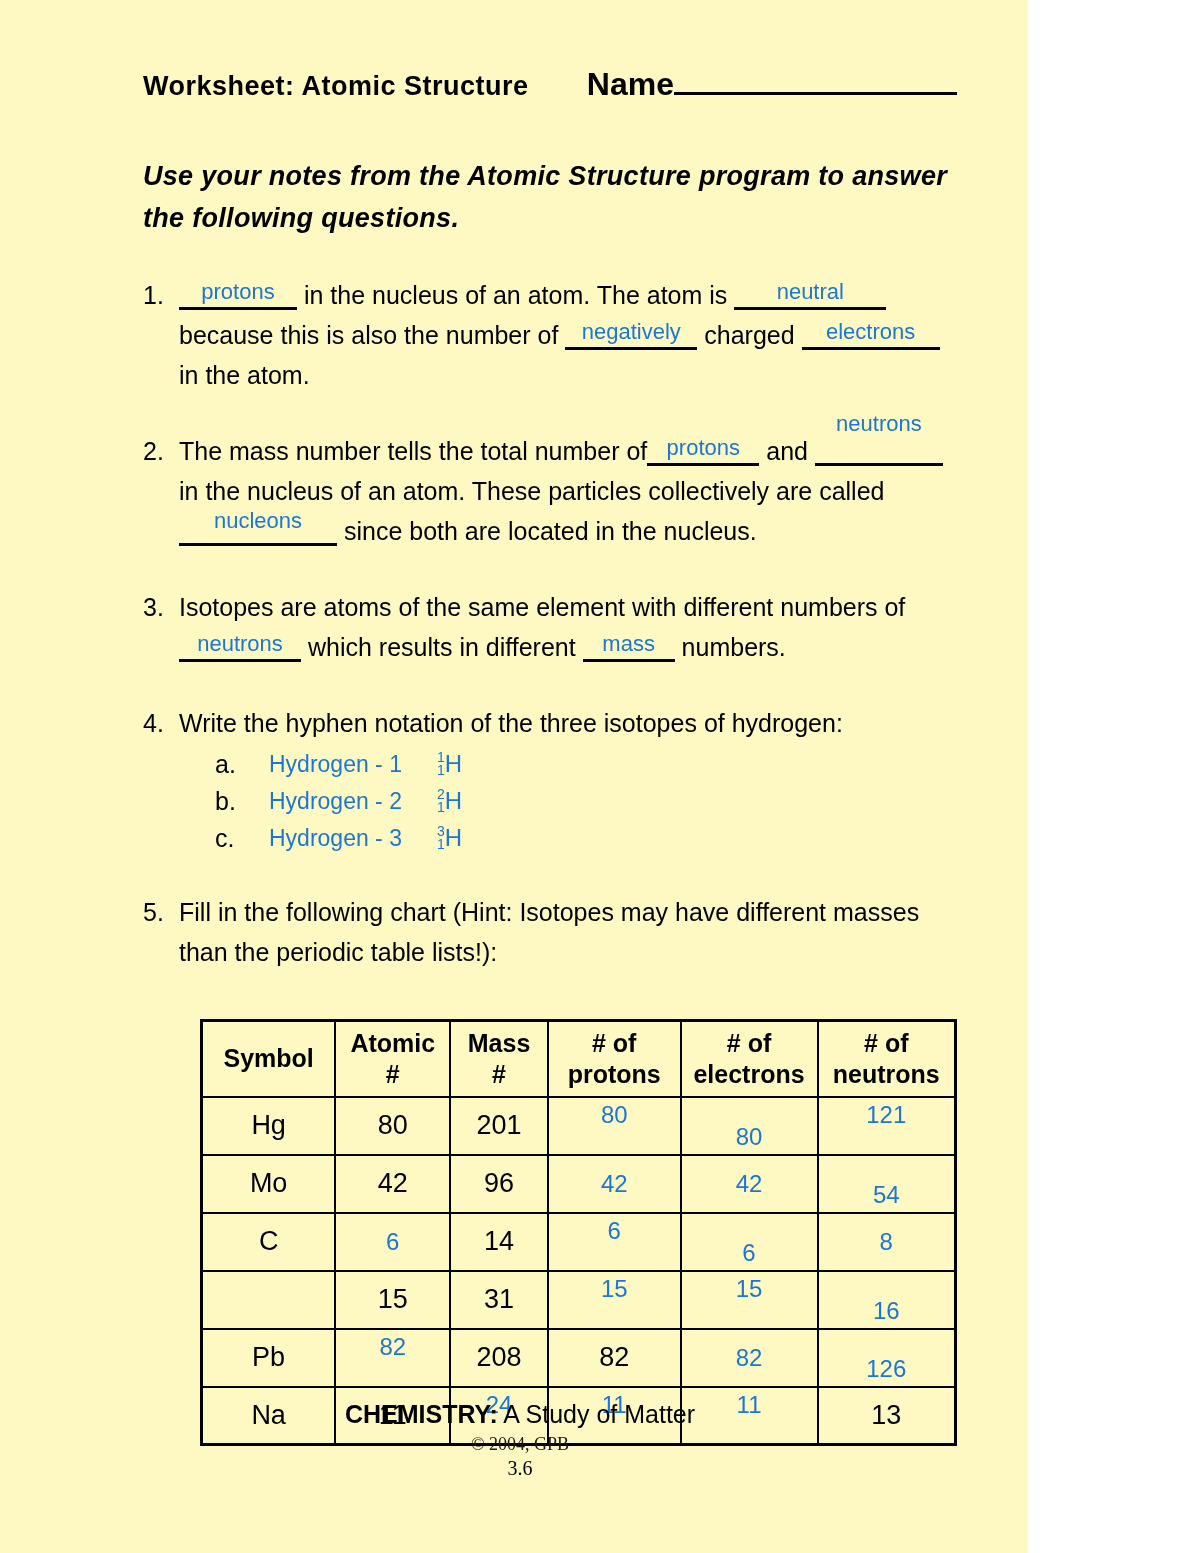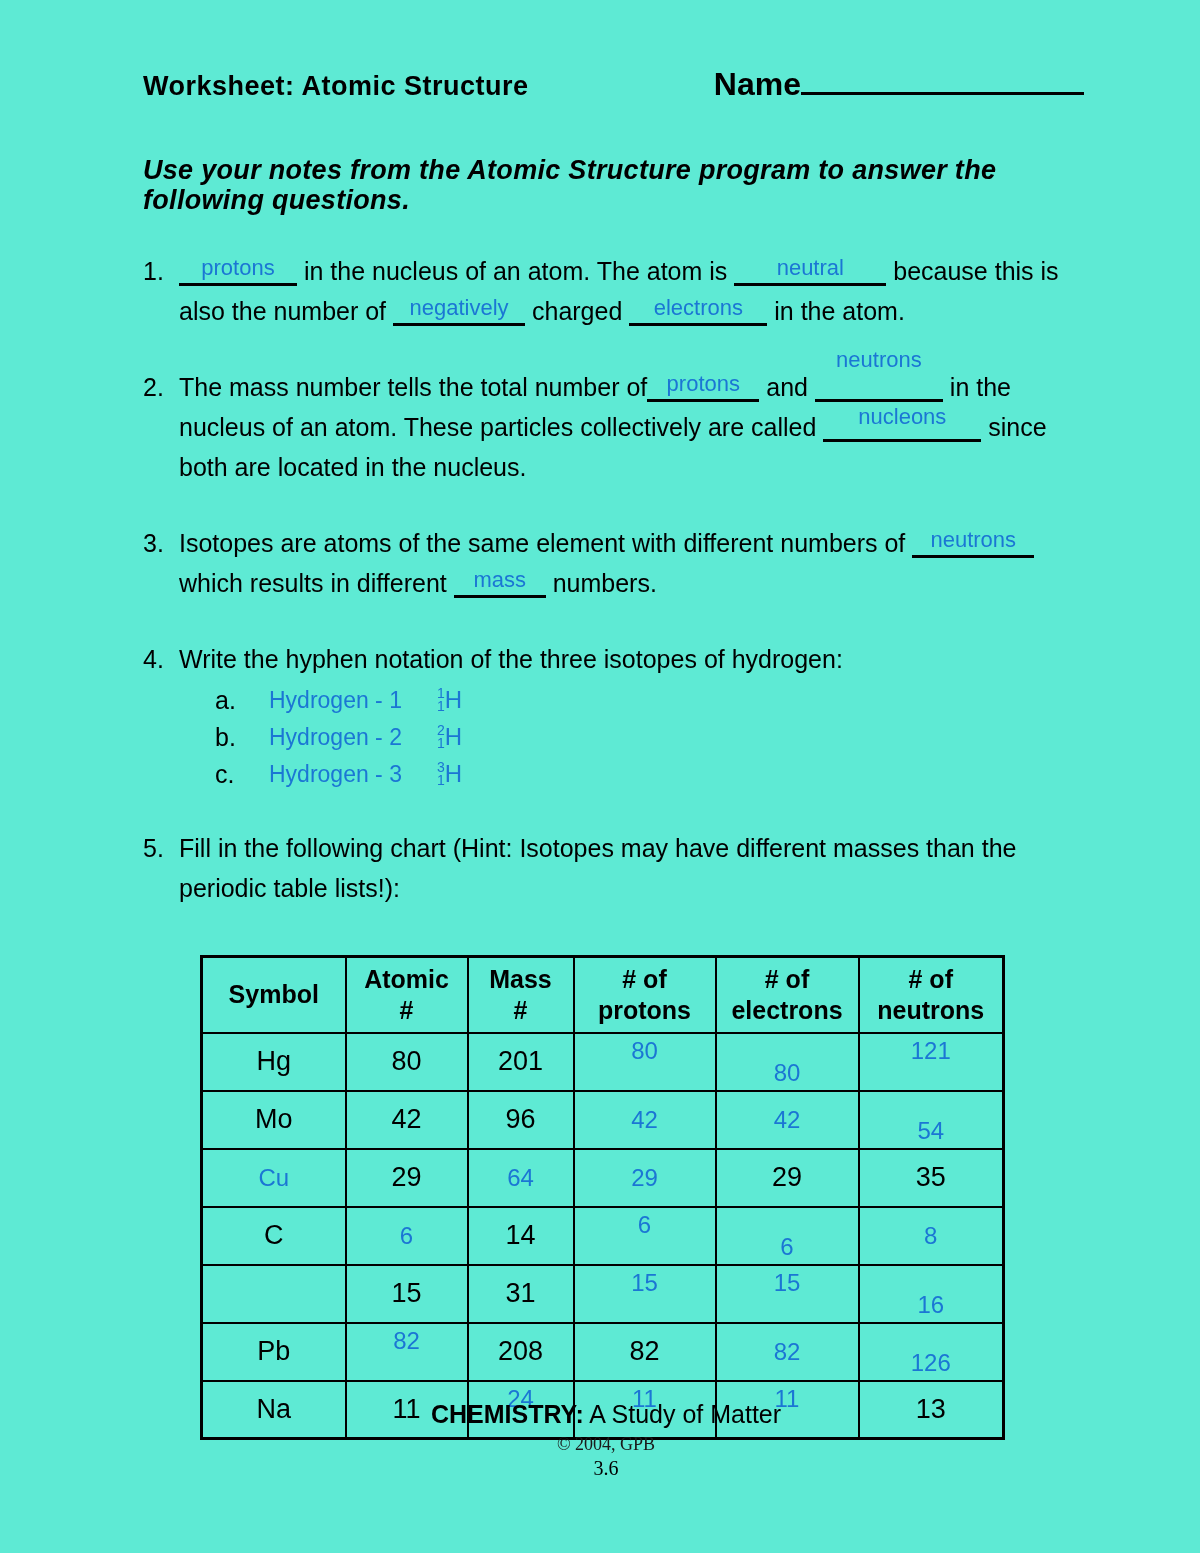--- a/index.html
+++ b/index.html
@@ -1,39 +1,39 @@
 <!DOCTYPE html>
 <html style="--answer-blue: #1b76d4; --ink: #000000;"><head>
 <meta charset="utf-8">
 <style>
   :root { --answer-blue: #1b76d4; --ink: #000000; }
   * { margin: 0; padding: 0; box-sizing: border-box; }
   html, body { background: #ffffff; }
   .page {
     position: relative;
-    width: 1200px;
+    width: 1028px;
     height: 1553px;
-    background: #5eead4;
+    background: #fef9c3;
     color: var(--ink);
     font-family: "Liberation Sans", sans-serif;
-    padding: 66px 116px 0 143px;
+    padding: 66px 71px 0 143px;
     overflow: hidden;
   }
   
   .header-row { display: flex; align-items: baseline; }
   .doc-title { font-size: 27px; font-weight: bold; letter-spacing: 0.5px; }
   .name-field { margin-left: auto; font-size: 32px; font-weight: bold; display: flex; align-items: baseline; }
   .name-line { display: inline-block; width: 283px; height: 28px; border-bottom: 3px solid var(--ink); }
   
   .intro {
     margin-top: 52px;
     font-size: 27px;
     font-weight: bold;
     font-style: italic;
-    line-height: 30px;
+    line-height: 42px;
     max-width: 905px;
     letter-spacing: 0.3px;
   }
   
   .q { display: flex; margin-top: 36px; font-size: 25px; line-height: 40px; }
   .qnum { width: 36px; flex: none; }
   .qbody { flex: 1; max-width: 890px; }
   .seg { color: var(--ink); }
   
   .blank {
@@ -235,28 +235,20 @@
         </tr>
         <tr>
           <td><span class="cellv">Mo</span></td>
           <td><span class="cellv">42</span></td>
           <td><span class="cellv">96</span></td>
           <td><span class="cellv ansv">42</span></td>
           <td><span class="cellv ansv">42</span></td>
           <td><span class="cellv ansv s-down">54</span></td>
         </tr>
         <tr>
-          <td><span class="cellv ansv">Cu</span></td>
-          <td><span class="cellv">29</span></td>
-          <td><span class="cellv ansv">64</span></td>
-          <td><span class="cellv ansv">29</span></td>
-          <td><span class="cellv">29</span></td>
-          <td><span class="cellv">35</span></td>
-        </tr>
-        <tr>
           <td><span class="cellv">C</span></td>
           <td><span class="cellv ansv">6</span></td>
           <td><span class="cellv">14</span></td>
           <td><span class="cellv ansv s-up">6</span></td>
           <td><span class="cellv ansv s-down">6</span></td>
           <td><span class="cellv ansv">8</span></td>
         </tr>
         <tr>
           <td><span class="cellv ansv"></span></td>
           <td><span class="cellv">15</span></td>

